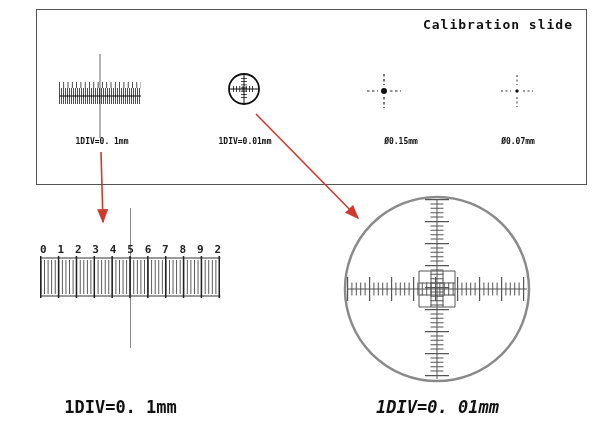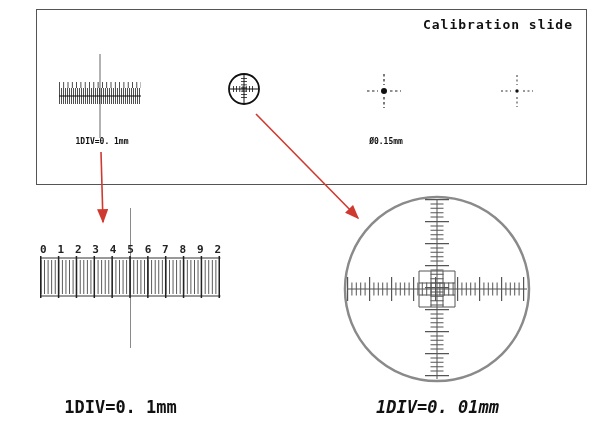--- a/index.html
+++ b/index.html
@@ -70,21 +70,23 @@
 
     <svg class="abs" style="left:462px;top:63px;" width="36" height="36" viewBox="0 0 36 36">
       <line x1="18" y1="2" x2="18" y2="12" stroke="#333" stroke-width="1" stroke-dasharray="2 2.5"></line>
       <line x1="18" y1="24" x2="18" y2="34" stroke="#333" stroke-width="1" stroke-dasharray="2 2.5"></line>
       <line x1="2" y1="18" x2="12" y2="18" stroke="#333" stroke-width="1" stroke-dasharray="2 2.5"></line>
       <line x1="24" y1="18" x2="34" y2="18" stroke="#333" stroke-width="1" stroke-dasharray="2 2.5"></line>
       <circle cx="18" cy="18" r="1.7" fill="#111"></circle>
     </svg>
 
     <div class="mini-label" style="left:10px;width:110px;">1DIV=0. 1mm</div>
-    <div class="mini-label" style="left:294px;width:110px;">Ø0.15mm</div>
+    <div class="mini-label" style="left:153px;width:110px;">1DIV=0.01mm</div>
+    <div class="mini-label" style="left:309px;width:110px;">Ø0.15mm</div>
+    <div class="mini-label" style="left:426px;width:110px;">Ø0.07mm</div>
   </div>
 
   <div class="num-row">
     <span>0</span>
     <span>1</span>
     <span>2</span>
     <span>3</span>
     <span>4</span>
     <span>5</span>
     <span>6</span>

